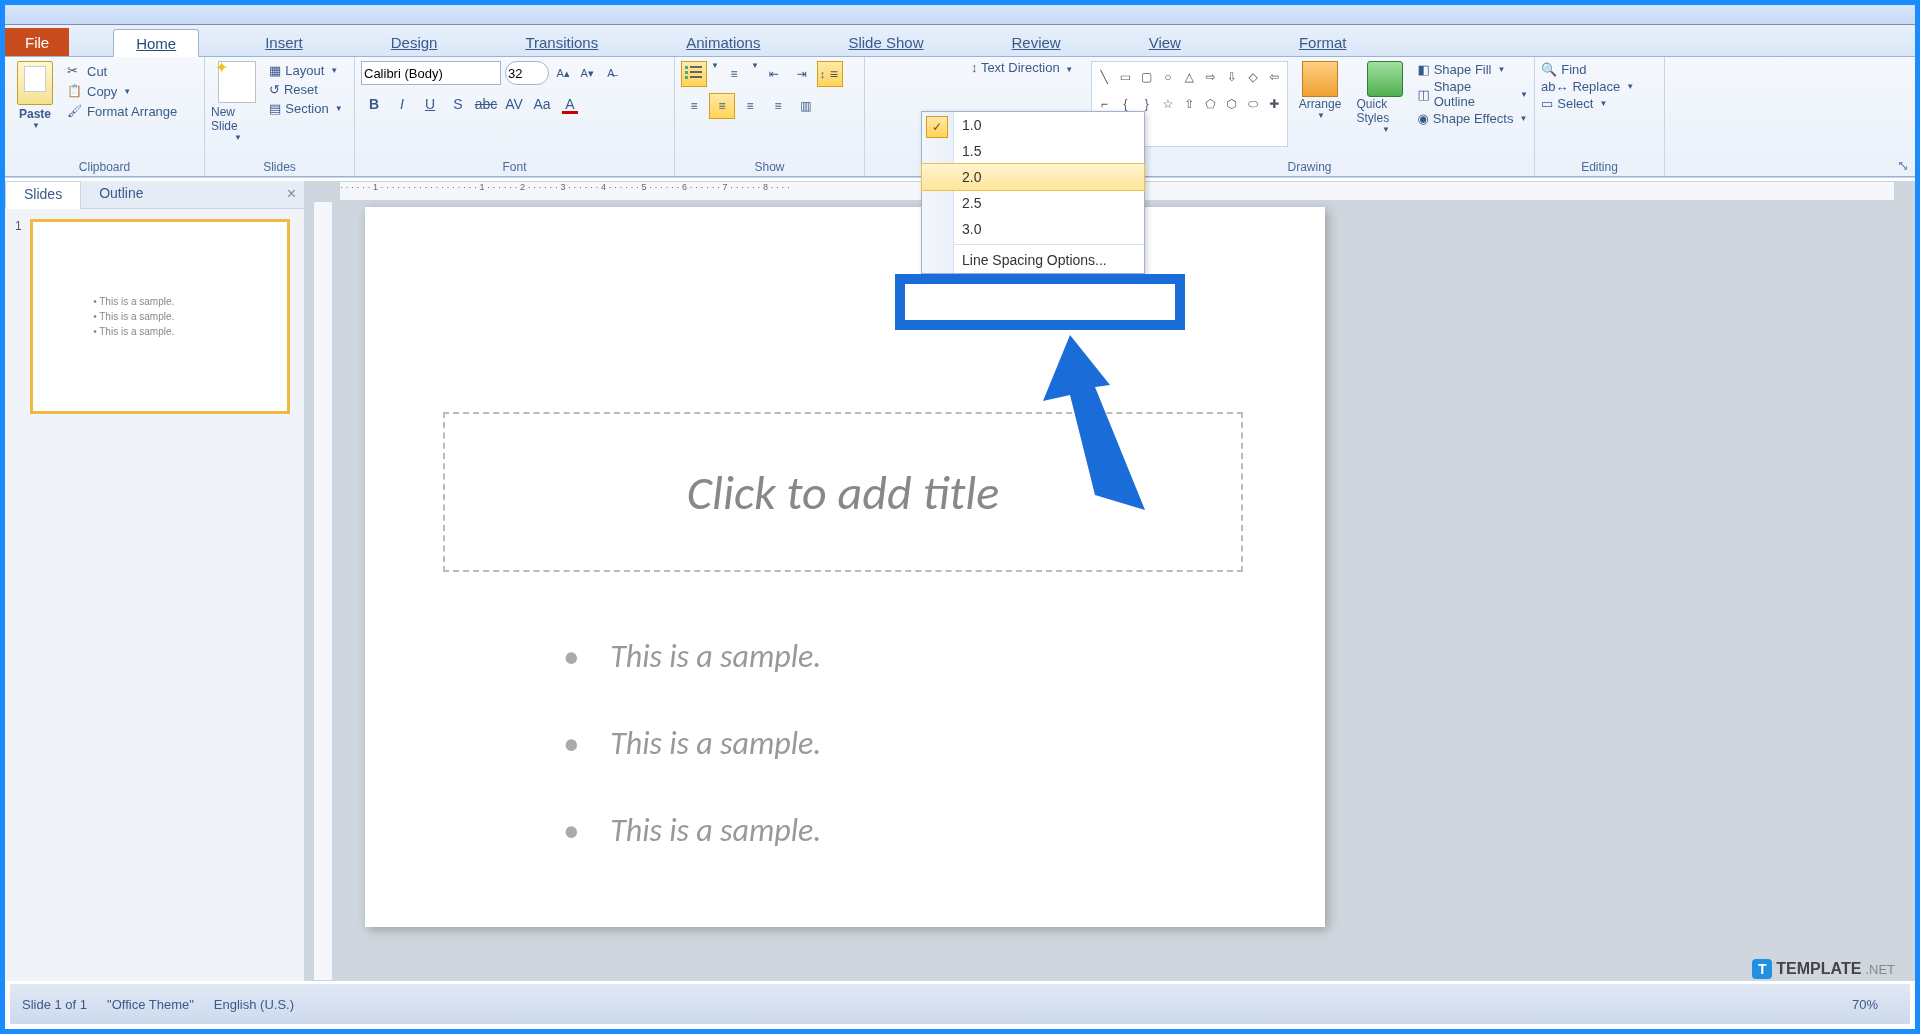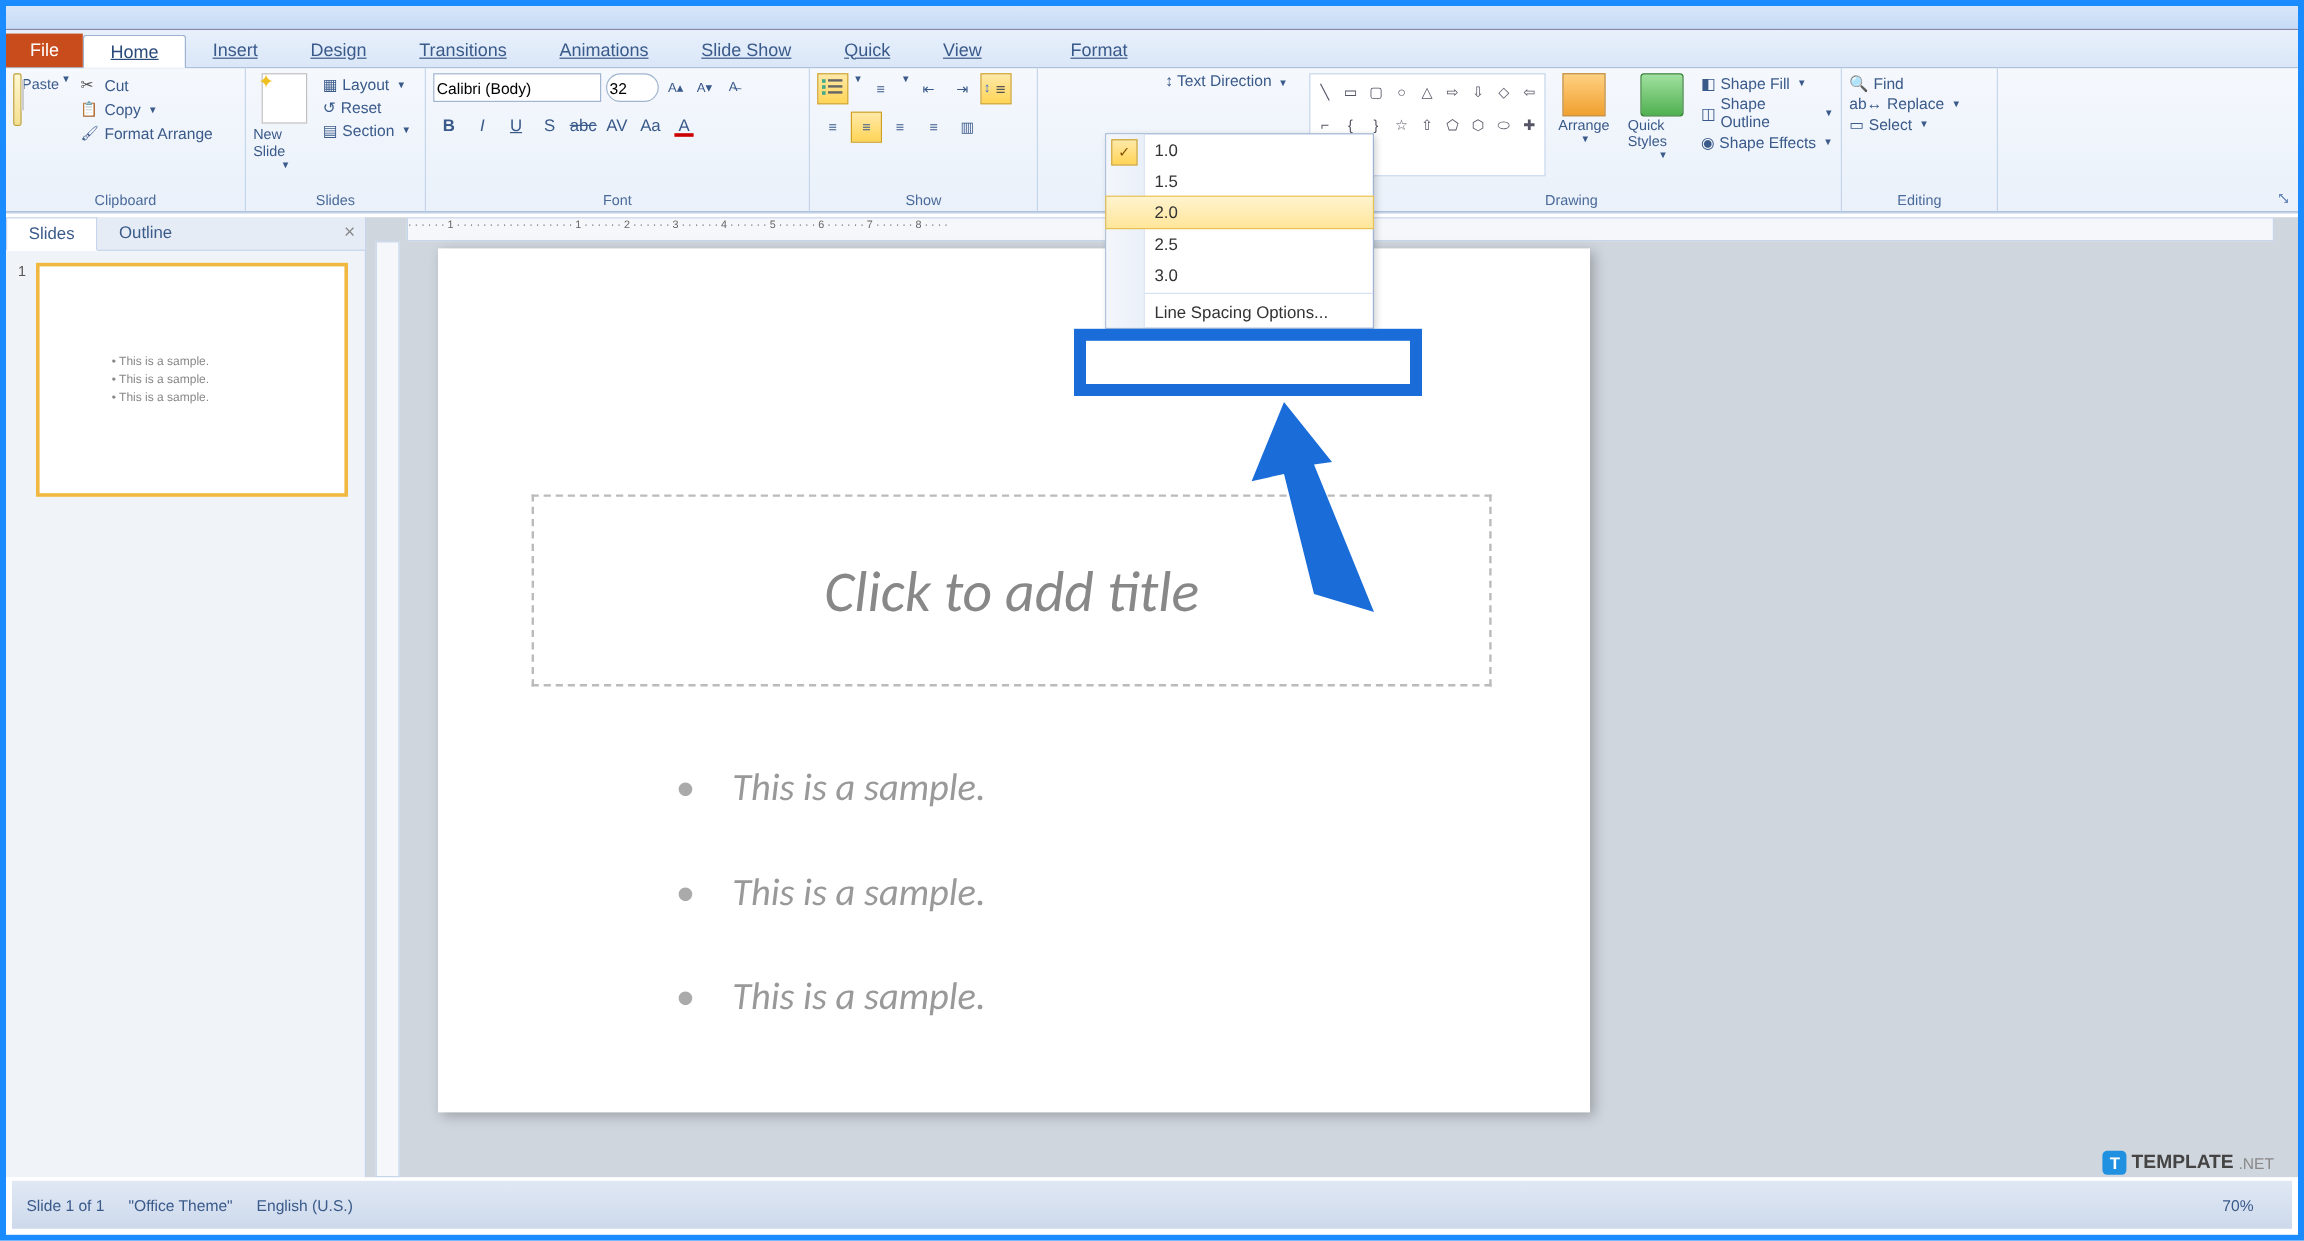--- a/index.html
+++ b/index.html
@@ -2,32 +2,32 @@
 <html><head>
 <meta charset="utf-8">
 <style>
 * { margin: 0; padding: 0; box-sizing: border-box; font-family: 'Segoe UI', Tahoma, sans-serif; }
 body { background: #fff; width: 1920px; height: 1034px; overflow: hidden; position: relative; }
 
 .outer-frame { border: 5px solid #1a8cff; width: 1920px; height: 1034px; position: relative; background: #fff; }
 
 .title-bar { height: 20px; background: linear-gradient(#d8e6f9,#c5dbf6); border-bottom: 1px solid #88a; position: relative; }
 
-.tabs-row { height: 32px; background: linear-gradient(#e8f0fb,#dae7f8); display: flex; align-items: flex-end; border-bottom: 1px solid #9db3d1; }
+.tabs-row { height: 32px; background: linear-gradient(#e8f0fb,#dae7f8); display: flex; align-items: flex-end; border-bottom: 1px solid #9db3d1; gap: 44px; }
 .file-tab { background: #c84c1c; color: #fff; height: 28px; padding: 4px 20px; font-size: 15px; display: flex; align-items: center; }
 .tab { padding: 5px 22px; font-size: 15px; color: #3a5a8a; cursor: pointer; height: 28px; display: flex; align-items: center; text-decoration: underline; }
 .tab.active { background: #fff; border: 1px solid #9db3d1; border-bottom: 1px solid #fff; border-radius: 3px 3px 0 0; color: #2a4a7a; margin-bottom: -1px; }
 
 .ribbon { height: 120px; background: linear-gradient(#f5f8fd,#eaf1fa); border-bottom: 1px solid #9db3d1; display: flex; position: relative; }
 .ribbon-group { border-right: 1px solid #c5d5eb; padding: 4px 6px 0 6px; display: flex; flex-direction: column; justify-content: space-between; }
 .group-label { font-size: 12px; color: #4a6a9a; text-align: center; padding: 2px 0; }
 .group-content { flex: 1; display: flex; }
 
 .clipboard-group { width: 200px; }
-.paste-btn { width: 48px; display: flex; flex-direction: row; align-items: flex-start; }
+.paste-btn { width: 48px; display: flex; flex-direction: column; align-items: center; font-weight: bold; }
 .paste-icon { width: 36px; height: 44px; background: linear-gradient(#fff8d0,#f5e090); border: 1px solid #c0a030; border-radius: 2px; position: relative; }
 .paste-icon::before { content: ''; position: absolute; top: 4px; left: 6px; right: 6px; bottom: 12px; background: #fff; border: 1px solid #ccc; }
 .paste-label { font-size: 12px; color: #3a5a8a; margin-top: 2px; }
 .clip-right { margin-left: 8px; font-size: 13px; color: #3a5a8a; }
 .clip-item { display: flex; align-items: center; gap: 4px; padding: 2px 0; cursor: pointer; }
 .mini-icon { width: 16px; height: 16px; display: inline-block; }
 .scissors::before { content: '✂'; font-size: 13px; color: #555; }
 .copy-icon::before { content: '📋'; font-size: 12px; }
 .brush::before { content: '🖌'; font-size: 12px; }
 
@@ -134,21 +134,21 @@
   <div class="title-bar"></div>
 
   <div class="tabs-row">
     <div class="file-tab">File</div>
     <div class="tab active">Home</div>
     <div class="tab">Insert</div>
     <div class="tab">Design</div>
     <div class="tab">Transitions</div>
     <div class="tab">Animations</div>
     <div class="tab">Slide Show</div>
-    <div class="tab">Quick</div>
+    <div class="tab">Review</div>
     <div class="tab">View</div>
     <div class="tab" style="margin-left:30px">Format</div>
   </div>
 
   <div class="ribbon">
 
     <div class="ribbon-group clipboard-group">
       <div class="group-content">
         <div class="paste-btn">
           <div class="paste-icon"></div>

